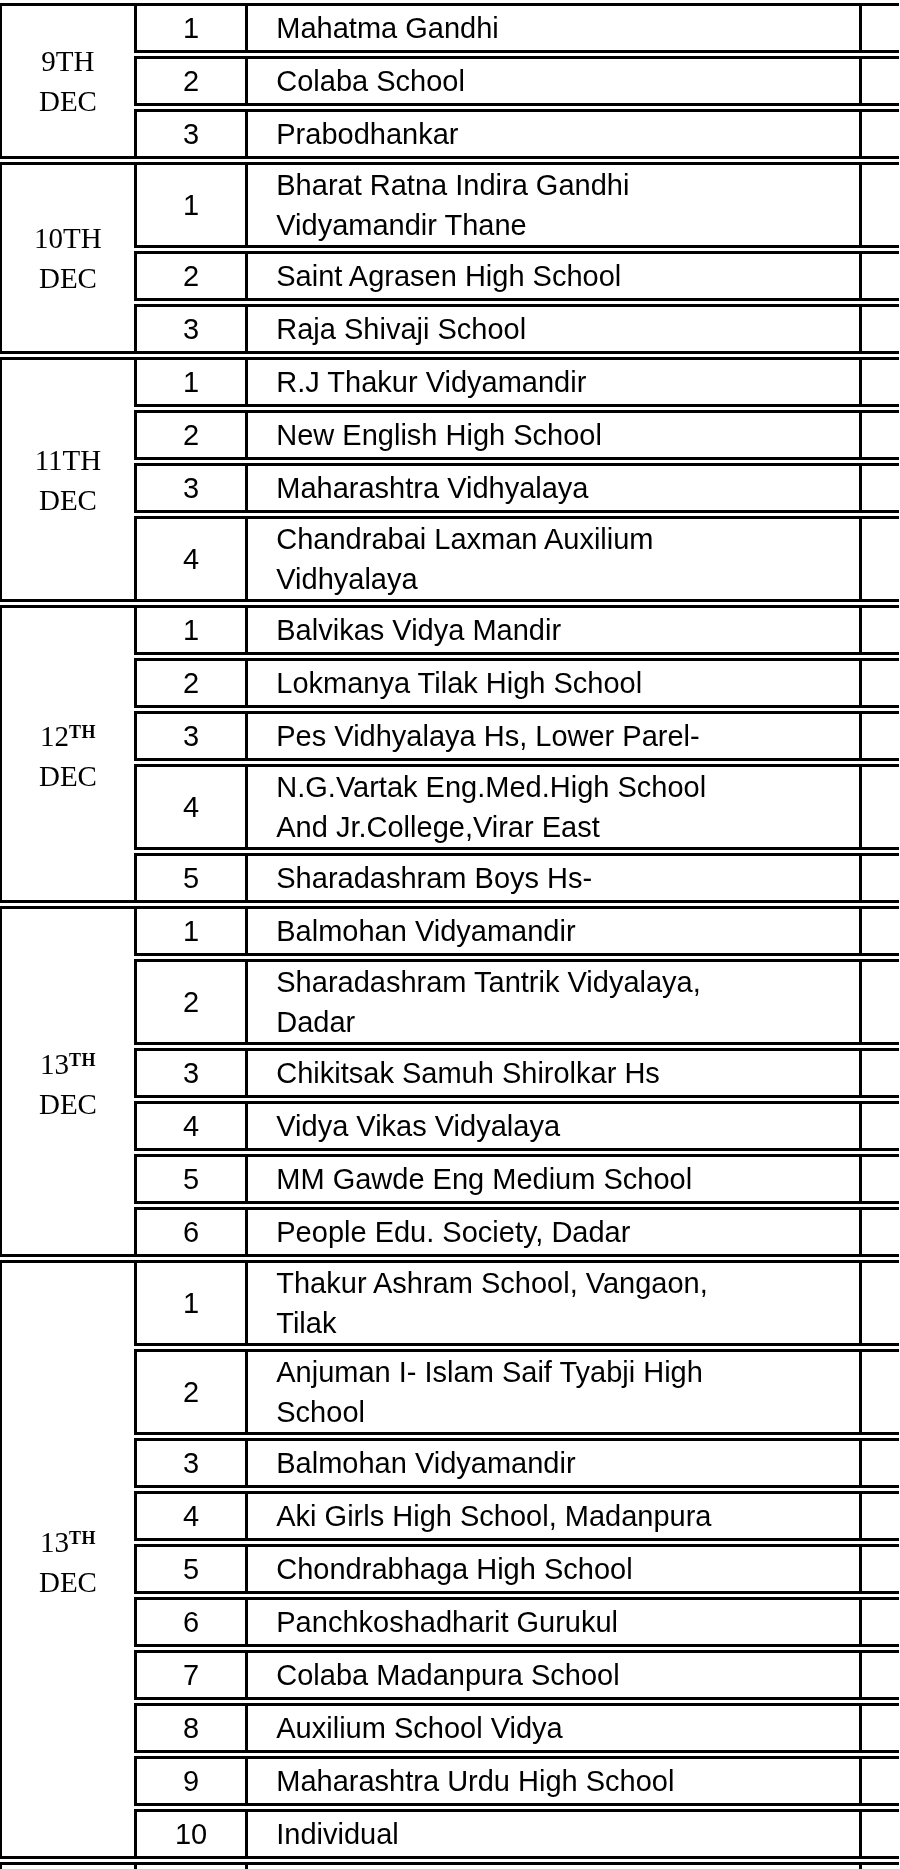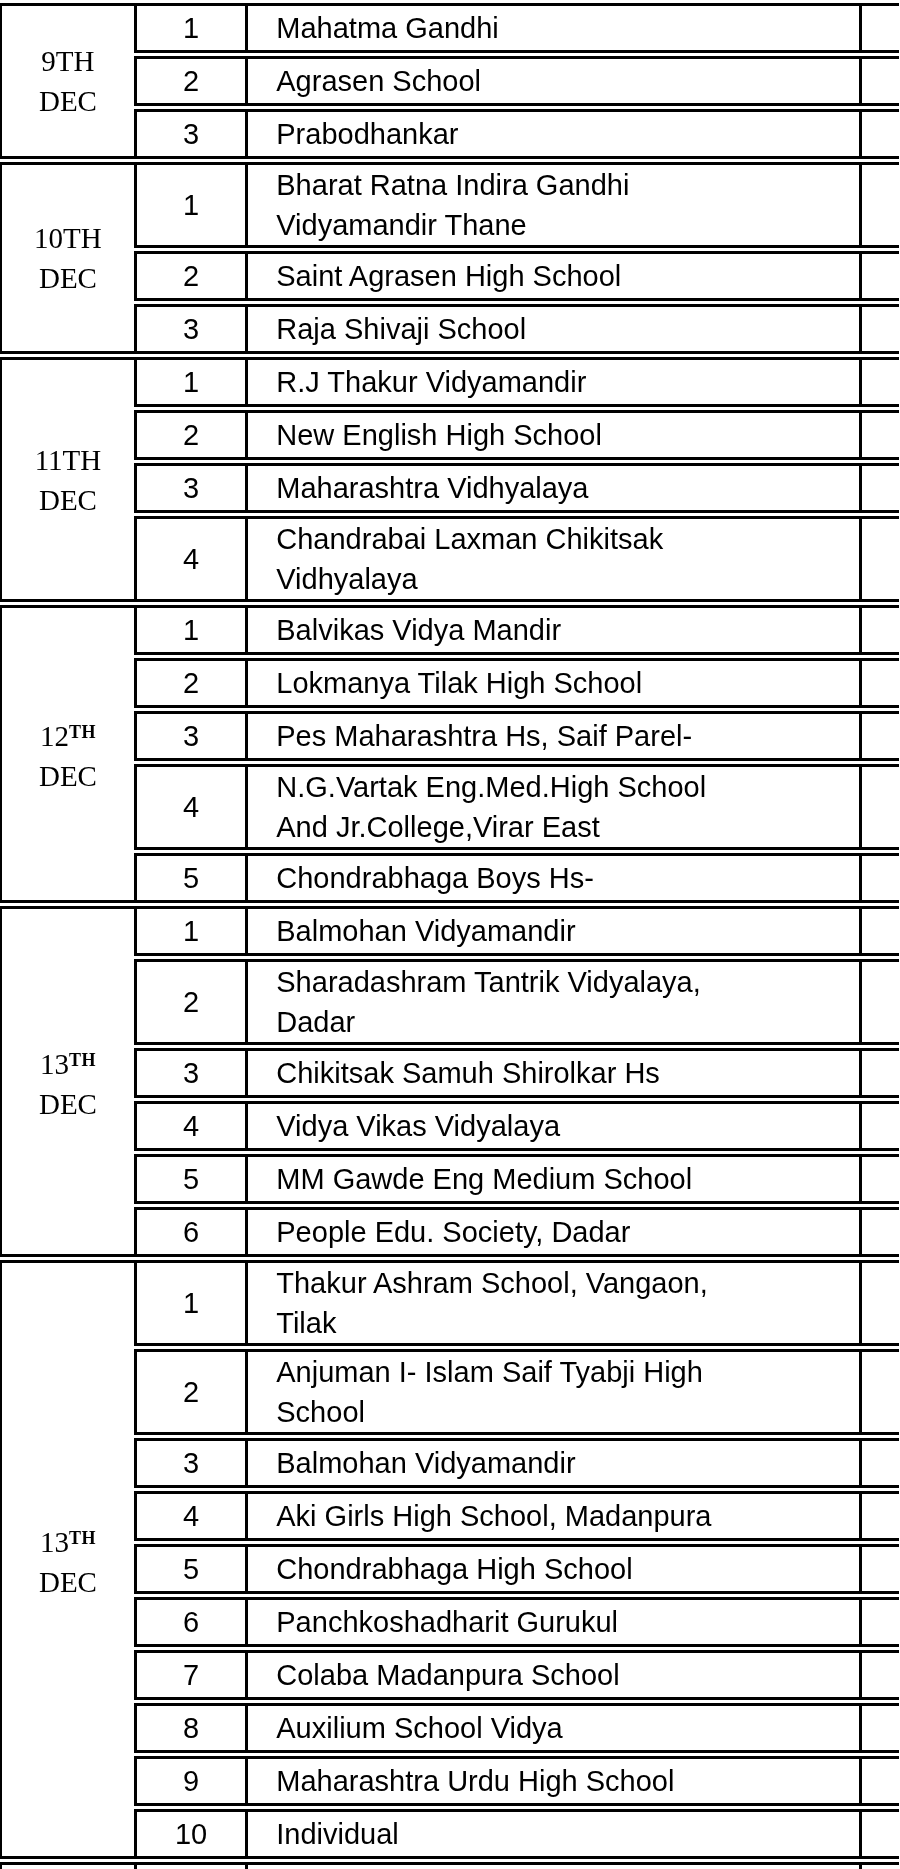--- a/index.html
+++ b/index.html
@@ -72,21 +72,21 @@
           </td>
           <td class="num-cell">1</td>
           <td class="name-cell">
             <div>Mahatma Gandhi</div>
           </td>
           <td class="edge-cell"></td>
         </tr>
         <tr class="row-1">
           <td class="num-cell">2</td>
           <td class="name-cell">
-            <div>Agrasen School</div>
+            <div>Colaba School</div>
           </td>
           <td class="edge-cell"></td>
         </tr>
         <tr class="row-1">
           <td class="num-cell">3</td>
           <td class="name-cell">
             <div>Prabodhankar</div>
           </td>
           <td class="edge-cell"></td>
         </tr>
@@ -137,21 +137,21 @@
         <tr class="row-1">
           <td class="num-cell">3</td>
           <td class="name-cell">
             <div>Maharashtra Vidhyalaya</div>
           </td>
           <td class="edge-cell"></td>
         </tr>
         <tr class="row-2">
           <td class="num-cell">4</td>
           <td class="name-cell">
-            <div>Chandrabai Laxman Chikitsak</div>
+            <div>Chandrabai Laxman Auxilium</div>
             <div>Vidhyalaya</div>
           </td>
           <td class="edge-cell"></td>
         </tr>
         <tr class="row-1">
           <td rowspan="5" class="date-cell">
             <div><span>12</span><span class="sup">TH</span></div>
             <div>DEC</div>
           </td>
           <td class="num-cell">1</td>
@@ -163,36 +163,36 @@
         <tr class="row-1">
           <td class="num-cell">2</td>
           <td class="name-cell">
             <div>Lokmanya Tilak High School</div>
           </td>
           <td class="edge-cell"></td>
         </tr>
         <tr class="row-1">
           <td class="num-cell">3</td>
           <td class="name-cell">
-            <div>Pes Maharashtra Hs, Saif Parel-</div>
+            <div>Pes Vidhyalaya Hs, Lower Parel-</div>
           </td>
           <td class="edge-cell"></td>
         </tr>
         <tr class="row-2">
           <td class="num-cell">4</td>
           <td class="name-cell">
             <div>N.G.Vartak Eng.Med.High School</div>
             <div>And Jr.College,Virar East</div>
           </td>
           <td class="edge-cell"></td>
         </tr>
         <tr class="row-1">
           <td class="num-cell">5</td>
           <td class="name-cell">
-            <div>Chondrabhaga Boys Hs-</div>
+            <div>Sharadashram Boys Hs-</div>
           </td>
           <td class="edge-cell"></td>
         </tr>
         <tr class="row-1">
           <td rowspan="6" class="date-cell">
             <div><span>13</span><span class="sup">TH</span></div>
             <div>DEC</div>
           </td>
           <td class="num-cell">1</td>
           <td class="name-cell">

